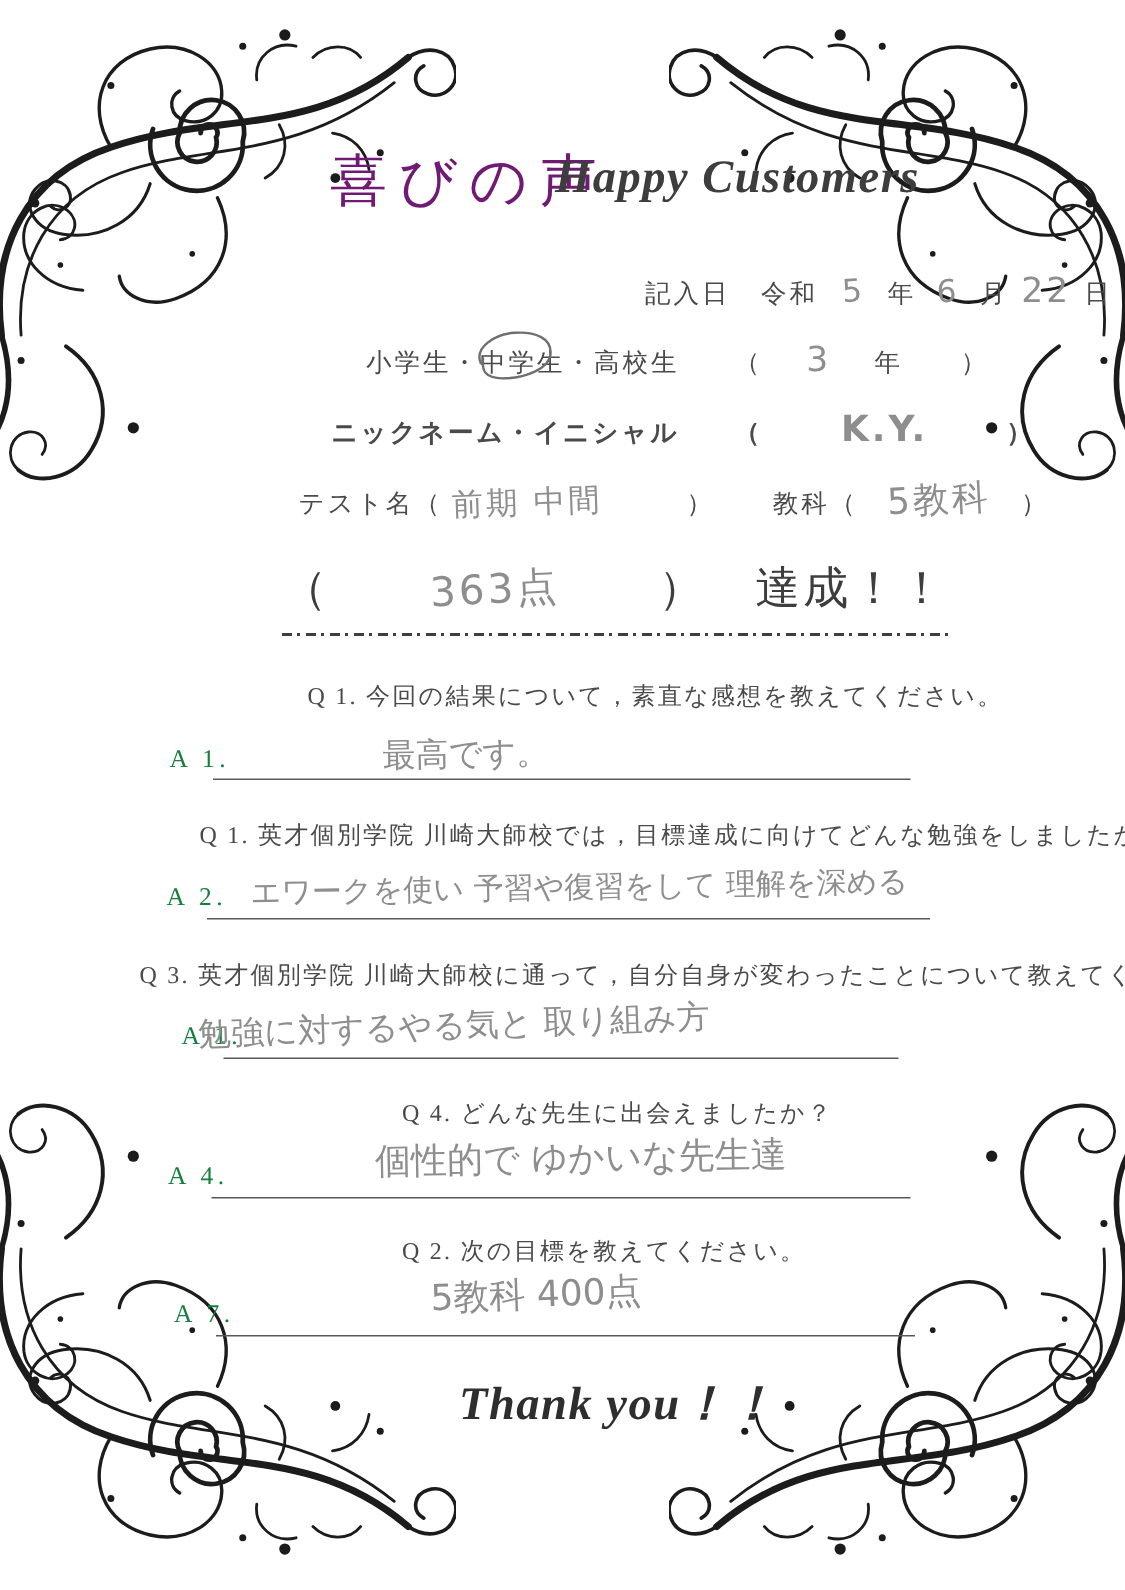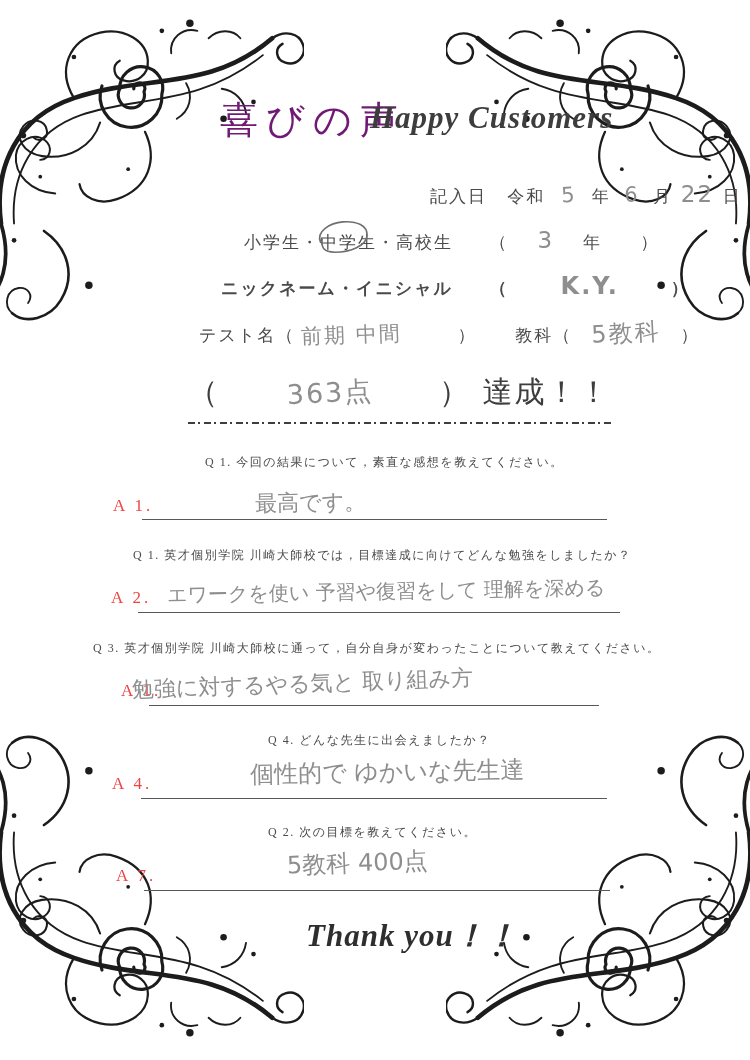--- a/index.html
+++ b/index.html
@@ -17,21 +17,21 @@
   .corner.tr { right:-14px; top:-10px; transform:scaleX(-1); }
   .corner.bl { left:-14px; bottom:-6px; transform:scaleY(-1); }
   .corner.br { right:-14px; bottom:-6px; transform:scale(-1,-1); }
 
   
   .title-jp { left:220px; top:95px; font-size:38px; letter-spacing:8px; color:#701a75; }
   .title-en { left:370px; top:100px; font-size:31px; font-style:italic; font-weight:600; color:#3d3d3d; letter-spacing:1px; }
 
   
   .print { font-size:17px; letter-spacing:2px; color:#4a4a4a; }
-  .q-text { font-size:12px; letter-spacing:1.5px; color:#4a4a4a; }
+  .q-text { font-size:16px; letter-spacing:1.5px; color:#4a4a4a; }
 
   
   .hw {
     font-family:"DejaVu Sans",sans-serif;
     color:#8e8e8e; font-size:21px;
     display:inline-block;
   }
   .slot { display:inline-block; text-align:center; }
 
   .date-row { left:430px; top:181px; }
@@ -43,23 +43,23 @@
 
   .circle-mark { position:absolute; left:314px; top:219px; width:58px; height:36px; transform:rotate(-8deg); color:#6f6f6f; }
 
   .achieve-row {
     left:188px; top:372px; font-size:30px; letter-spacing:2px; color:#3d3d3d;
     padding-bottom:11px;
     background-image:repeating-linear-gradient(90deg,#3e3e3e 0 7px,transparent 7px 10px,#3e3e3e 10px 12px,transparent 12px 16px);
     background-repeat:repeat-x; background-position:0 100%; background-size:16px 2px;
   }
   .achieve-row .hw { font-size:27px; }
-  .achieve-text { margin-left:2px; font-weight:500;text-align:center; }
-
-  .a-label { font-size:17px; letter-spacing:3px; color:#ef4444; }
+  .achieve-text { margin-left:23px; font-weight:500;text-align:center; }
+
+  .a-label { font-size:17px; letter-spacing:3px; color:#15803d; }
   .a-line { position:absolute; height:1.3px; background:#585858; }
   .answer { font-size:22px; }
 
   .thanks { left:306px; top:915px; font-size:31px; font-style:italic; font-weight:700; color:#2e2e2e; letter-spacing:1px; }
 </style>
 </head>
 <body>
 
 <svg width="0" height="0" style="position:absolute">
   <defs>

